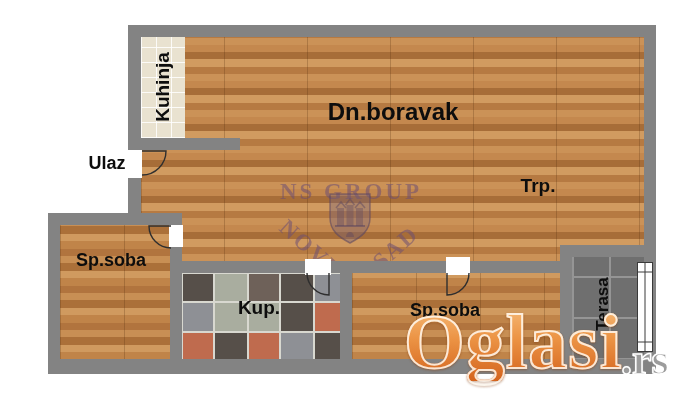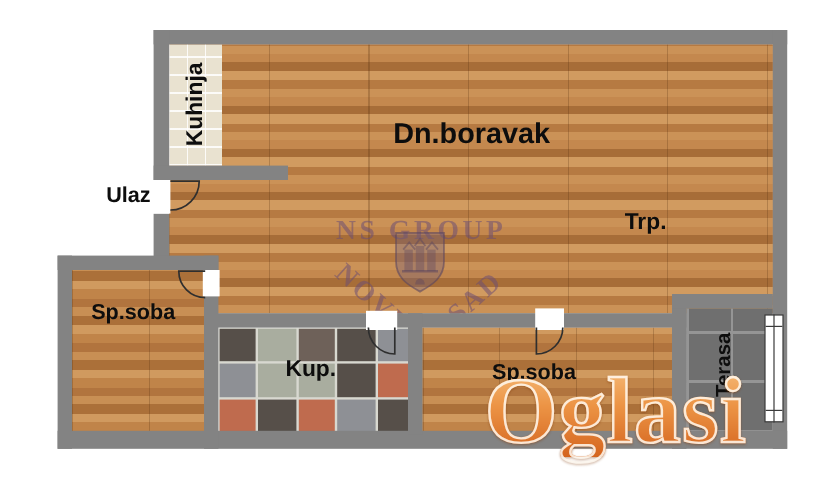--- a/index.html
+++ b/index.html
@@ -129,13 +129,14 @@
   <div class="room-label vert" style="left:163px;top:87px;font-size:19px;">Kuhinja</div>
   <div class="room-label" style="left:107px;top:163px;font-size:18px;">Ulaz</div>
   <div class="room-label" style="left:393px;top:112px;font-size:24px;">Dn.boravak</div>
   <div class="room-label" style="left:538px;top:186px;font-size:19px;">Trp.</div>
   <div class="room-label" style="left:111px;top:260px;font-size:18px;">Sp.soba</div>
   <div class="room-label" style="left:259px;top:308px;font-size:19px;">Kup.</div>
   <div class="room-label" style="left:445px;top:310px;font-size:18px;">Sp.soba</div>
   <div class="room-label vert" style="left:603px;top:304px;font-size:17px;">Terasa</div>
 
   <div class="oglasi">Oglasi</div>
+  <div class="rs">.rs</div>
 </div>
 
 </body></html>

